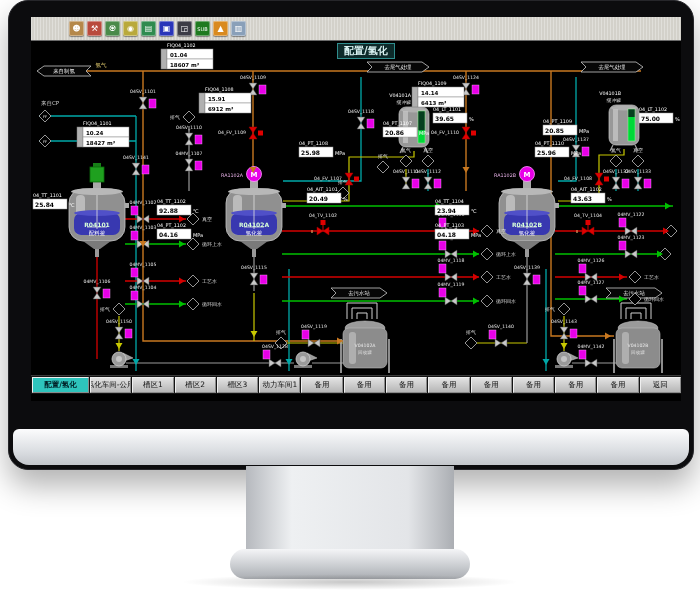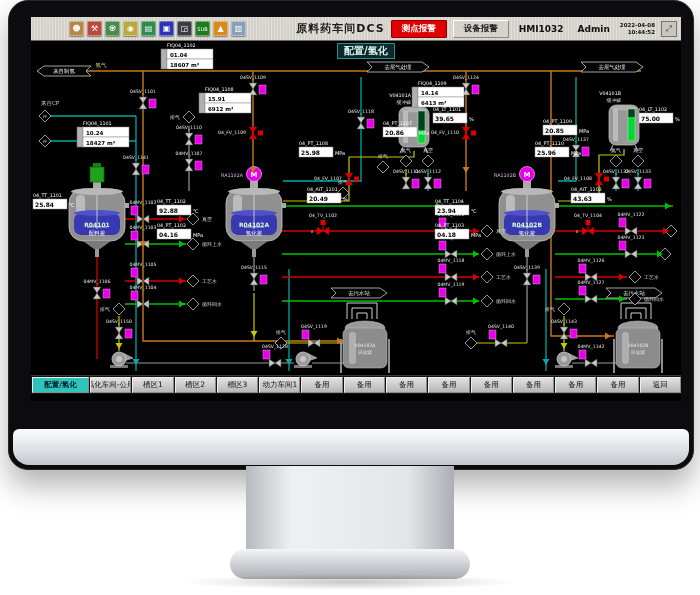--- a/index.html
+++ b/index.html
@@ -41,32 +41,20 @@
           <div class="tb-icon" style="background: rgb(185, 74, 60);">⚒</div>
           <div class="tb-icon" style="background: rgb(74, 138, 74);">♼</div>
           <div class="tb-icon" style="background: rgb(185, 169, 60);">◉</div>
           <div class="tb-icon" style="background: rgb(47, 139, 79);">▤</div>
           <div class="tb-icon" style="background: rgb(42, 53, 185);">▣</div>
           <div class="tb-icon" style="background: rgb(60, 60, 70);">◲</div>
           <div class="tb-icon" style="background: rgb(31, 122, 31); font-size: 5px;">SUB</div>
           <div class="tb-icon" style="background: rgb(217, 138, 31);">▲</div>
           <div class="tb-icon" style="background: rgb(138, 160, 185);">▥</div>
         </div>
-      <div class="tb-right">
-        <span class="app-title">原料药车间DCS</span>
-        <button class="alarm-red">测点报警</button>
-        <button class="alarm-gray">设备报警</button>
-        <span class="hmi">HMI1032</span>
-        <span class="usr">Admin</span>
-        <span class="dt">
-          <span>2022-04-08</span><br>
-          <span>10:44:52</span>
-        </span>
-        <span class="winbtn">⤢</span>
-      </div>
     </div>
 
     <div class="canvas-wrap">
       <svg id="pid" width="650" height="334" viewBox="0 0 650 334">
 
         <g stroke="#c87820" stroke-width="1.4" fill="none">
           <path d="M8,30 H610"></path>
             <path d="M112,30 V300 H316"></path>
             <path d="M222,30 V150"></path>
           <path d="M435,30 V150"></path>

